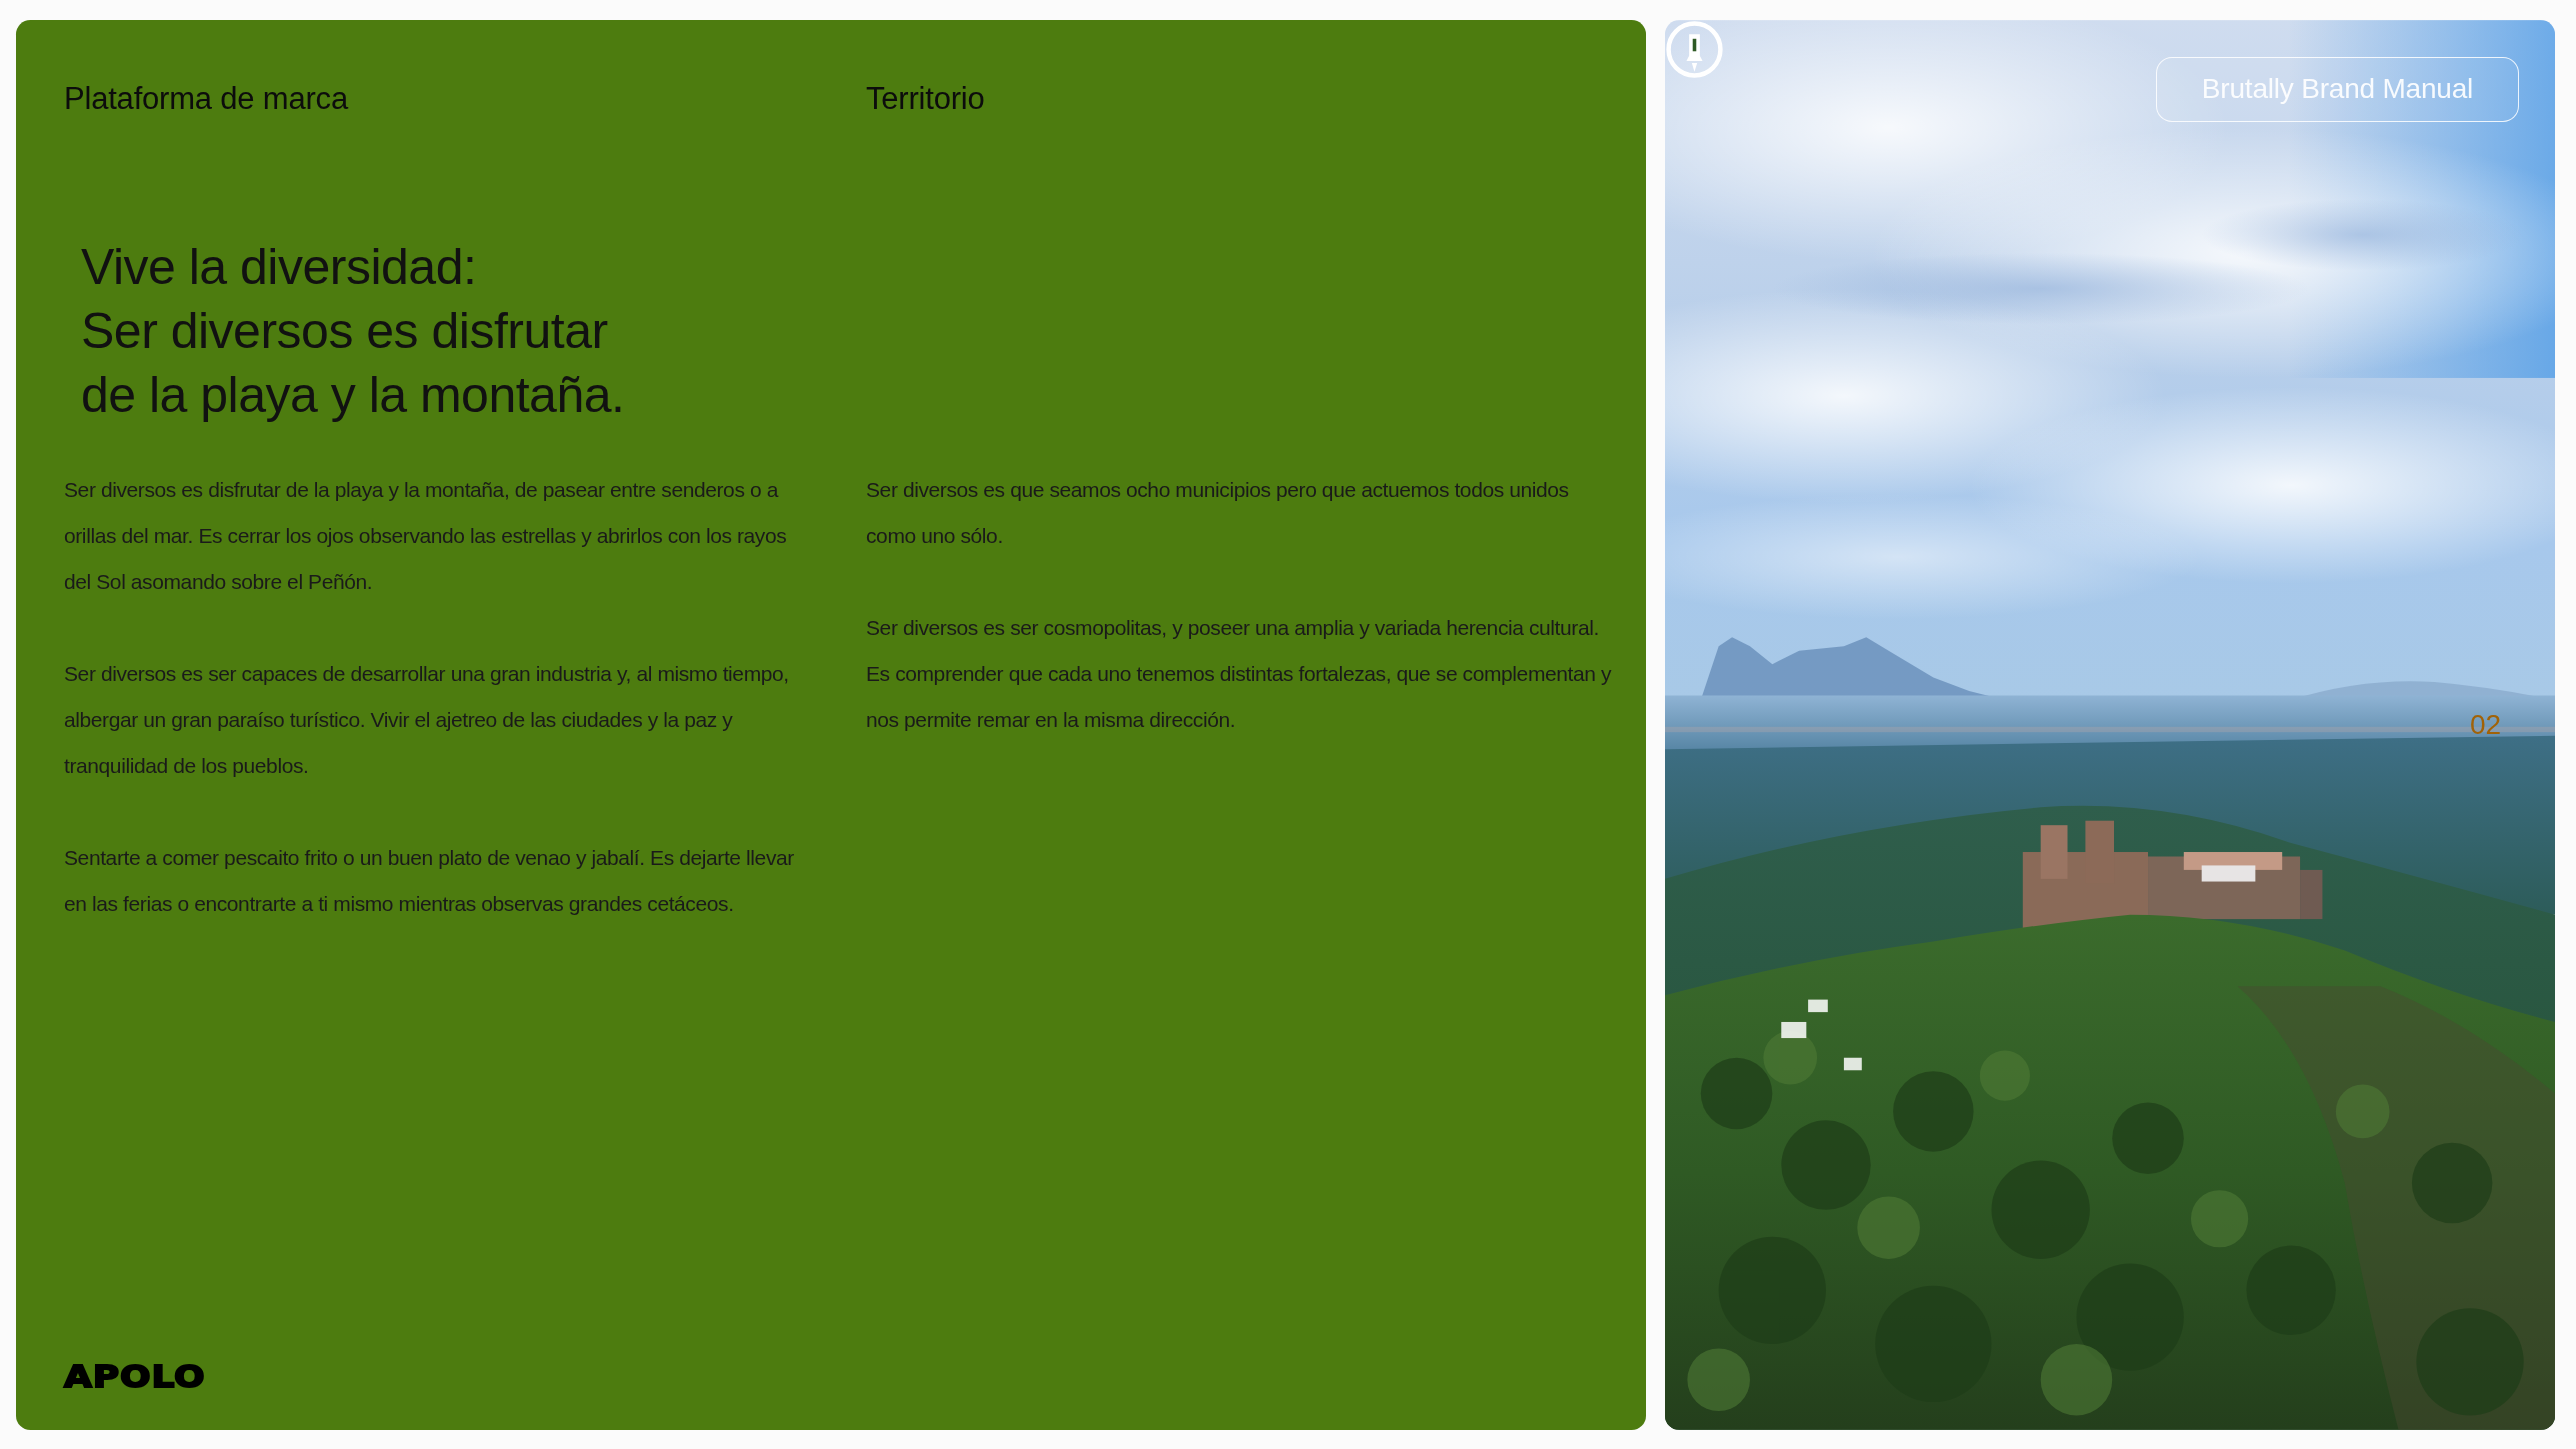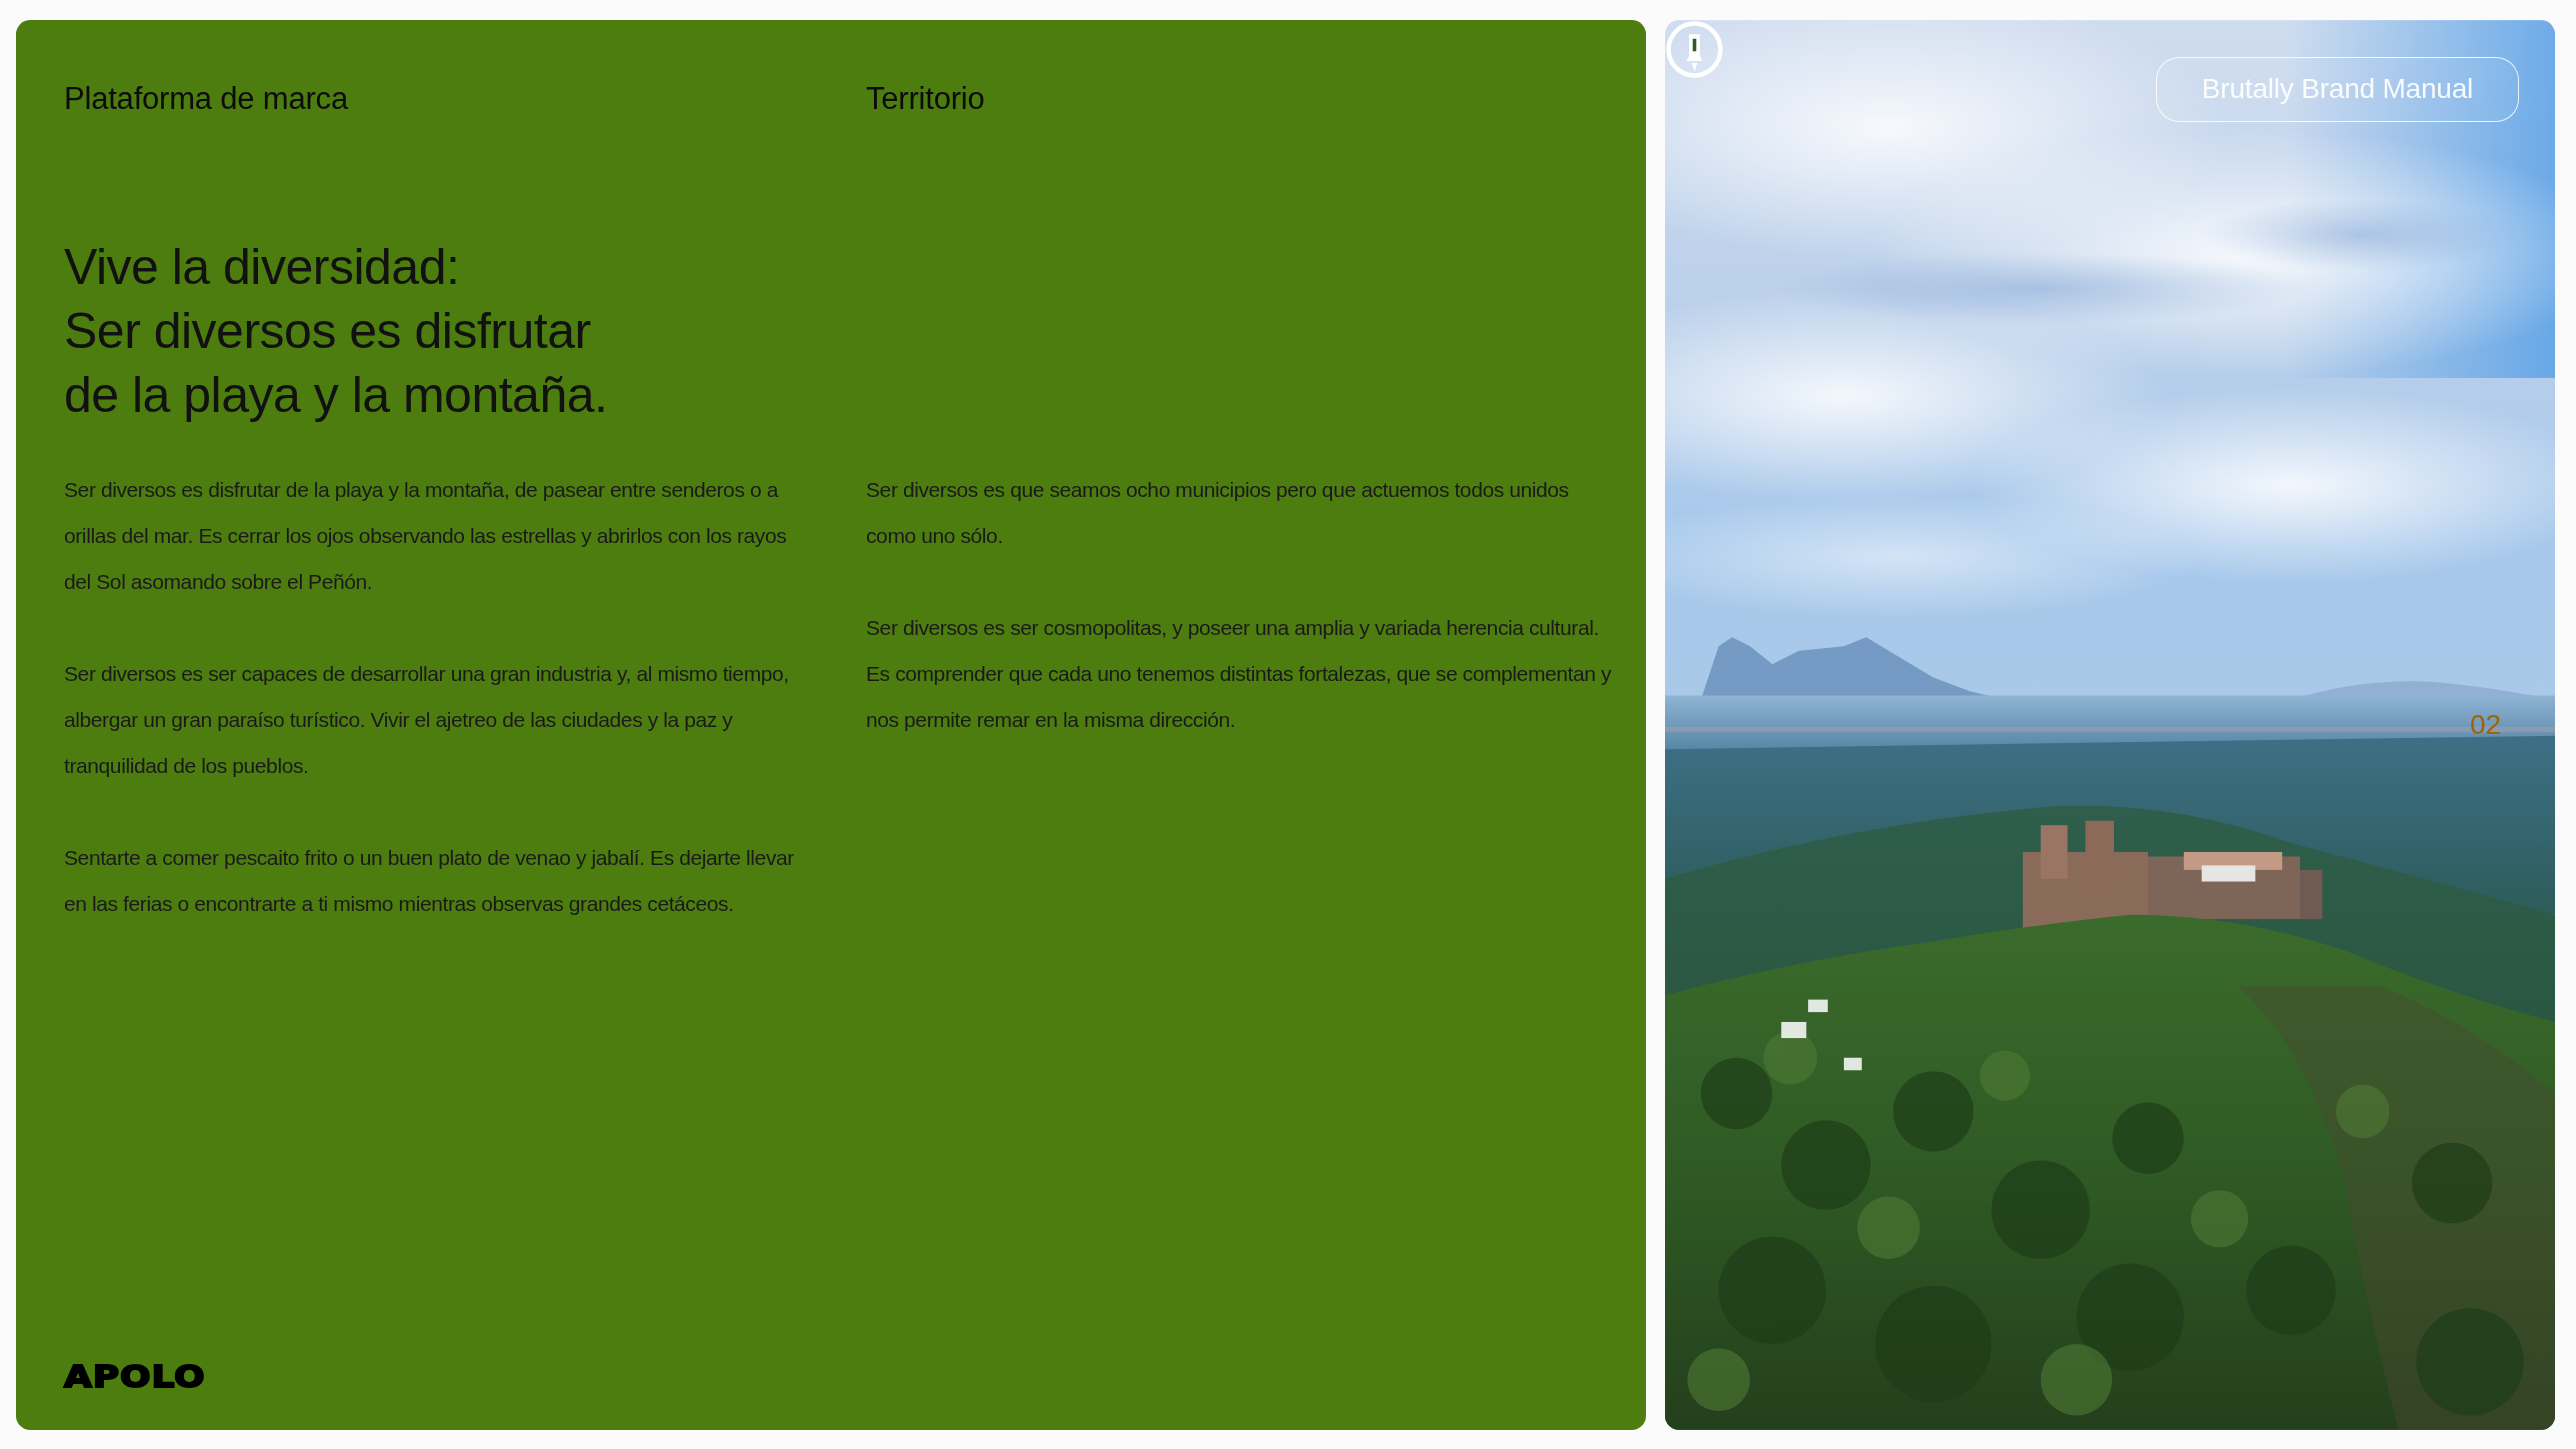--- a/index.html
+++ b/index.html
@@ -18,21 +18,21 @@
     position:absolute; top:59px; font-size:31px; line-height:39px;
     color:#0c0c0c; letter-spacing:-0.2px;
   }
   .label-left { left:48px; }
   .label-right { left:850px; }
   .headline {
     position:absolute; left:48px; top:215px; width:751px;
     font-size:50px; line-height:64px; font-weight:400; margin:0;
     color:#111111; letter-spacing:-0.5px;
   }
-  .headline span { display:block; }
+  .headline span { display:block;margin-left:17px; }
   .col {
     position:absolute; top:447px; width:751px;
     font-size:21px; line-height:46px; color:#1a1a1a; letter-spacing:-0.4px;
   }
   .col-left { left:48px; }
   .col-right { left:850px; }
   .col p { margin:0 0 46px 0; }
   .wordmark {
     position:absolute; left:48px; top:1338px;
     font-family:"DejaVu Sans", sans-serif; font-weight:900;
@@ -40,21 +40,21 @@
     transform:scaleY(0.85); transform-origin:left top;
     -webkit-text-stroke:2.2px #000;
   }
   .photo-panel {
     position:absolute; left:1665px; top:19.7px; width:890px; height:1410px;
     border-radius:14.3px; overflow:hidden;
   }
   .photo-panel svg { position:absolute; left:0; top:0; }
   .brand-badge {
     position:absolute; left:491px; top:37px; width:363px; height:65px;
-    border:1.8px solid rgba(255,255,255,0.85); border-radius:23px;
+    border:1.8px solid rgba(255,255,255,0.85); border-radius:16px;
     box-sizing:border-box;
     display:flex; align-items:center; justify-content:center;
     color:rgba(255,255,255,0.92); font-size:28px; letter-spacing:-0.2px;
     background:rgba(255,255,255,0.06);
   }
   .page-number {
     position:absolute; left:805px; top:689px;
     font-size:28px; line-height:32px; color:#a16207;
   }
   .logo-mark {

